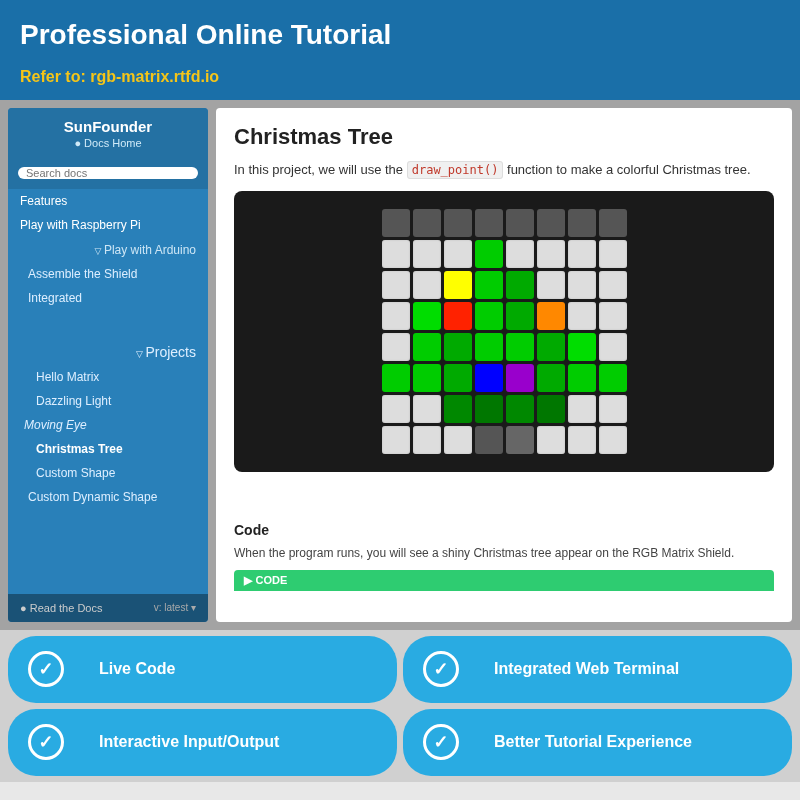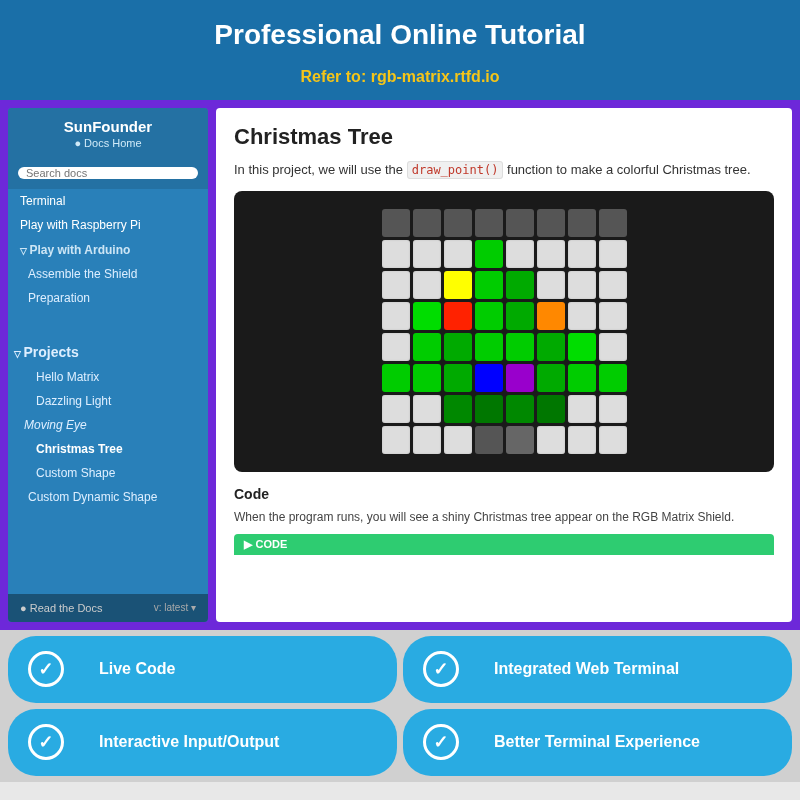--- a/index.html
+++ b/index.html
@@ -7,40 +7,40 @@
       width: 800px;
       height: 800px;
       overflow: hidden;
       font-family: Arial, sans-serif;
       background: #e8e8e8;
     }
 
     
     .header {
       background: #1a6fa8;
-      text-align: center;
+      text-align: left;
       padding: 18px 20px 14px;
     }
     .header-title {
       color: #ffffff;
       font-size: 28px;
       font-weight: bold;
       line-height: 1.2;
     }
     .header-subtitle {
       color: #f5c518;
       font-size: 16px;
       font-weight: bold;
       margin-top: 16px;
     }
 
     
     .main-area {
       display: flex;
-      background: #6d28d9;
+      background: #a3a3a3;
       height: 530px;
       padding: 8px;
       gap: 8px;
     }
 
     
     .sidebar {
       width: 200px;
       min-width: 200px;
       background: #2980b9;
@@ -82,23 +82,24 @@
       overflow-y: auto;
       background: #2980b9;
     }
     .sidebar-nav-item {
       padding: 5px 12px;
       color: white;
       font-size: 12px;
       cursor: pointer;
     }
     .sidebar-nav-item.section-header {
-      font-weight: bold;
+      font-weight: normal;
       color: #cce5f5;
       padding-top: 6px;
+      text-align: right;
     }
     .sidebar-nav-item.sub {
       padding-left: 20px;
       color: #ddeeff;
     }
     .sidebar-nav-item.active {
       font-weight: bold;
       color: white;
     }
     .sidebar-nav-item.has-arrow::before {
@@ -175,20 +176,21 @@
       width: 28px;
       height: 28px;
       border-radius: 3px;
     }
 
     .doc-code-title {
       font-size: 14px;
       font-weight: bold;
       color: #222;
       margin-bottom: 6px;
+      margin-top: 36px;
     }
     .doc-code-desc {
       font-size: 12px;
       color: #444;
       line-height: 1.5;
       margin-bottom: 8px;
     }
     .code-snippet-bar {
       background: #2ecc71;
       border-radius: 4px 4px 0 0;
@@ -253,25 +255,25 @@
 
   <div class="sidebar">
     <div class="sidebar-brand">
       <div class="sidebar-brand-name">SunFounder</div>
       <div class="sidebar-brand-sub">● Docs Home</div>
     </div>
     <div class="sidebar-search">
       <input type="text" placeholder="Search docs" style="">
     </div>
     <div class="sidebar-nav">
-      <div class="sidebar-nav-item">Terminal</div>
+      <div class="sidebar-nav-item">Features</div>
       <div class="sidebar-nav-item">Play with Raspberry Pi</div>
       <div class="sidebar-nav-item has-arrow section-header">Play with Arduino</div>
       <div class="sidebar-nav-item sub">Assemble the Shield</div>
-      <div class="sidebar-nav-item sub">Preparation</div>
+      <div class="sidebar-nav-item sub">Integrated</div>
       <div class="sidebar-nav-item has-arrow sub section-header" style="padding-left:6px;font-size:14px;margin-top:28px;">Projects</div>
       <div class="sidebar-nav-item sub" style="padding-left:28px;">Hello Matrix</div>
       <div class="sidebar-nav-item sub" style="padding-left:28px;">Dazzling Light</div>
       <div class="sidebar-nav-item sub" style="padding-left:16px;font-style:italic;">Moving Eye</div>
       <div class="sidebar-nav-item sub active" style="padding-left:28px;font-weight:bold;">Christmas Tree</div>
       <div class="sidebar-nav-item sub" style="padding-left:28px;">Custom Shape</div>
       <div class="sidebar-nav-item sub" style="">Custom Dynamic Shape</div>
     </div>
     <div class="sidebar-footer">
       <span class="sidebar-footer-text">● Read the Docs</span>
@@ -376,15 +378,15 @@
   <div class="feature-item">
     <div class="feature-check">✓</div>
     <span class="feature-label">Integrated Web Terminal</span>
   </div>
   <div class="feature-item">
     <div class="feature-check">✓</div>
     <span class="feature-label">Interactive Input/Output</span>
   </div>
   <div class="feature-item">
     <div class="feature-check">✓</div>
-    <span class="feature-label">Better Terminal Experience</span>
+    <span class="feature-label">Better Tutorial Experience</span>
   </div>
 </div>
 
 </body></html>

